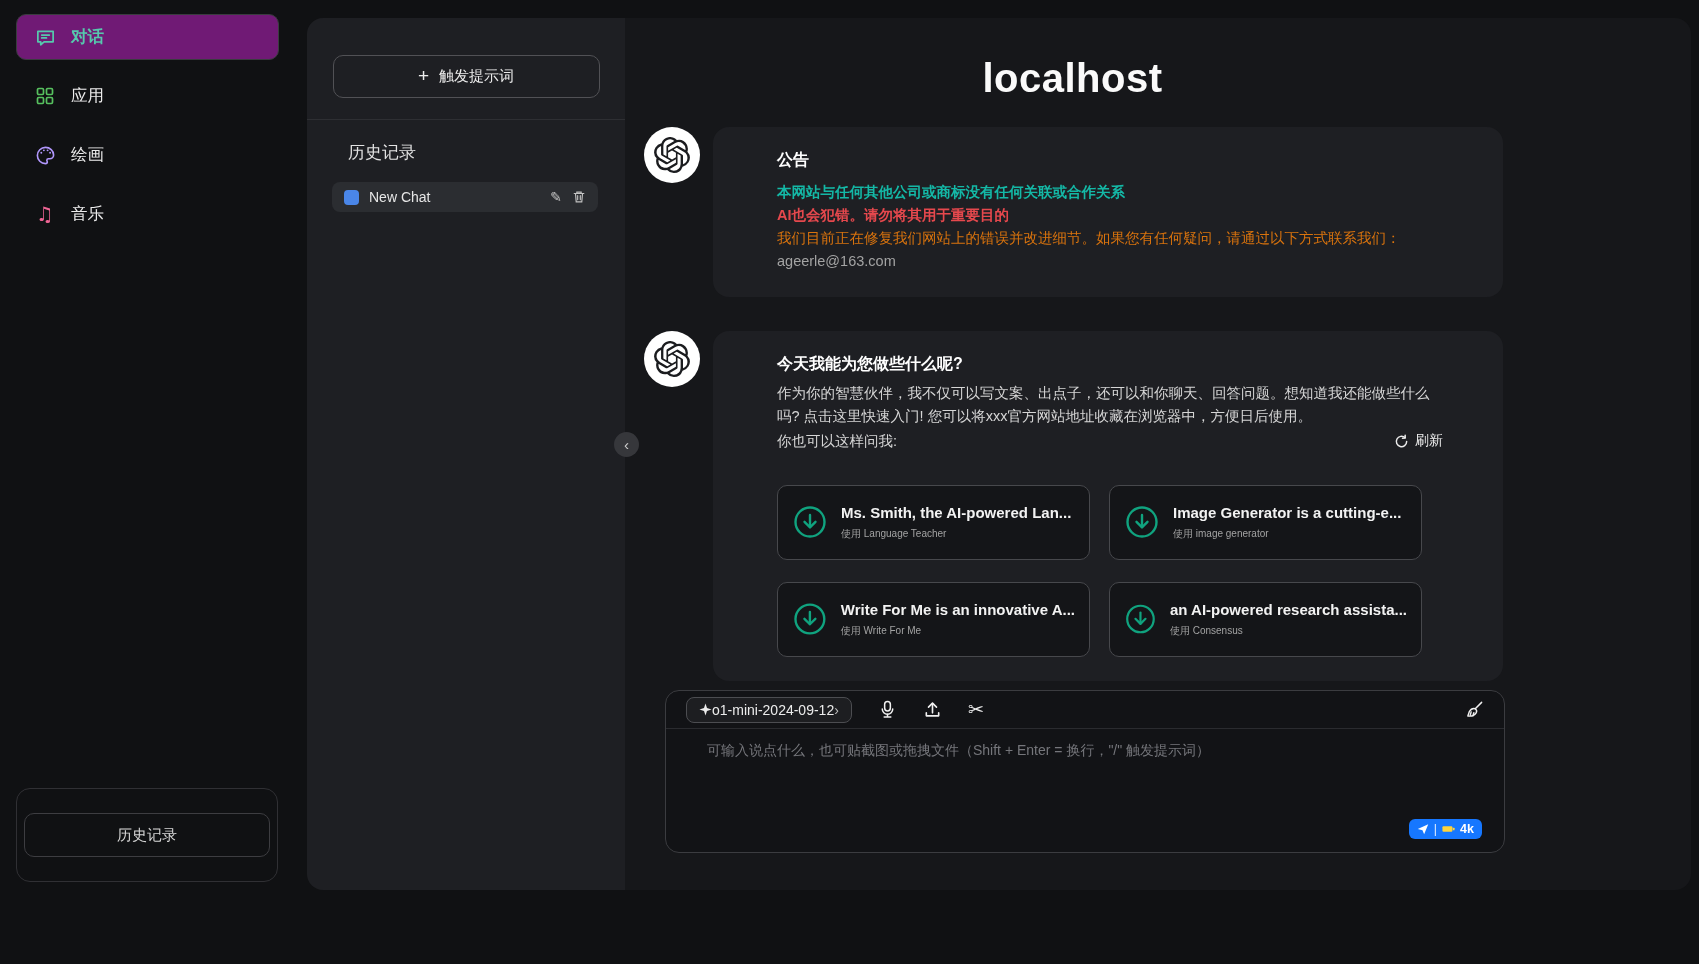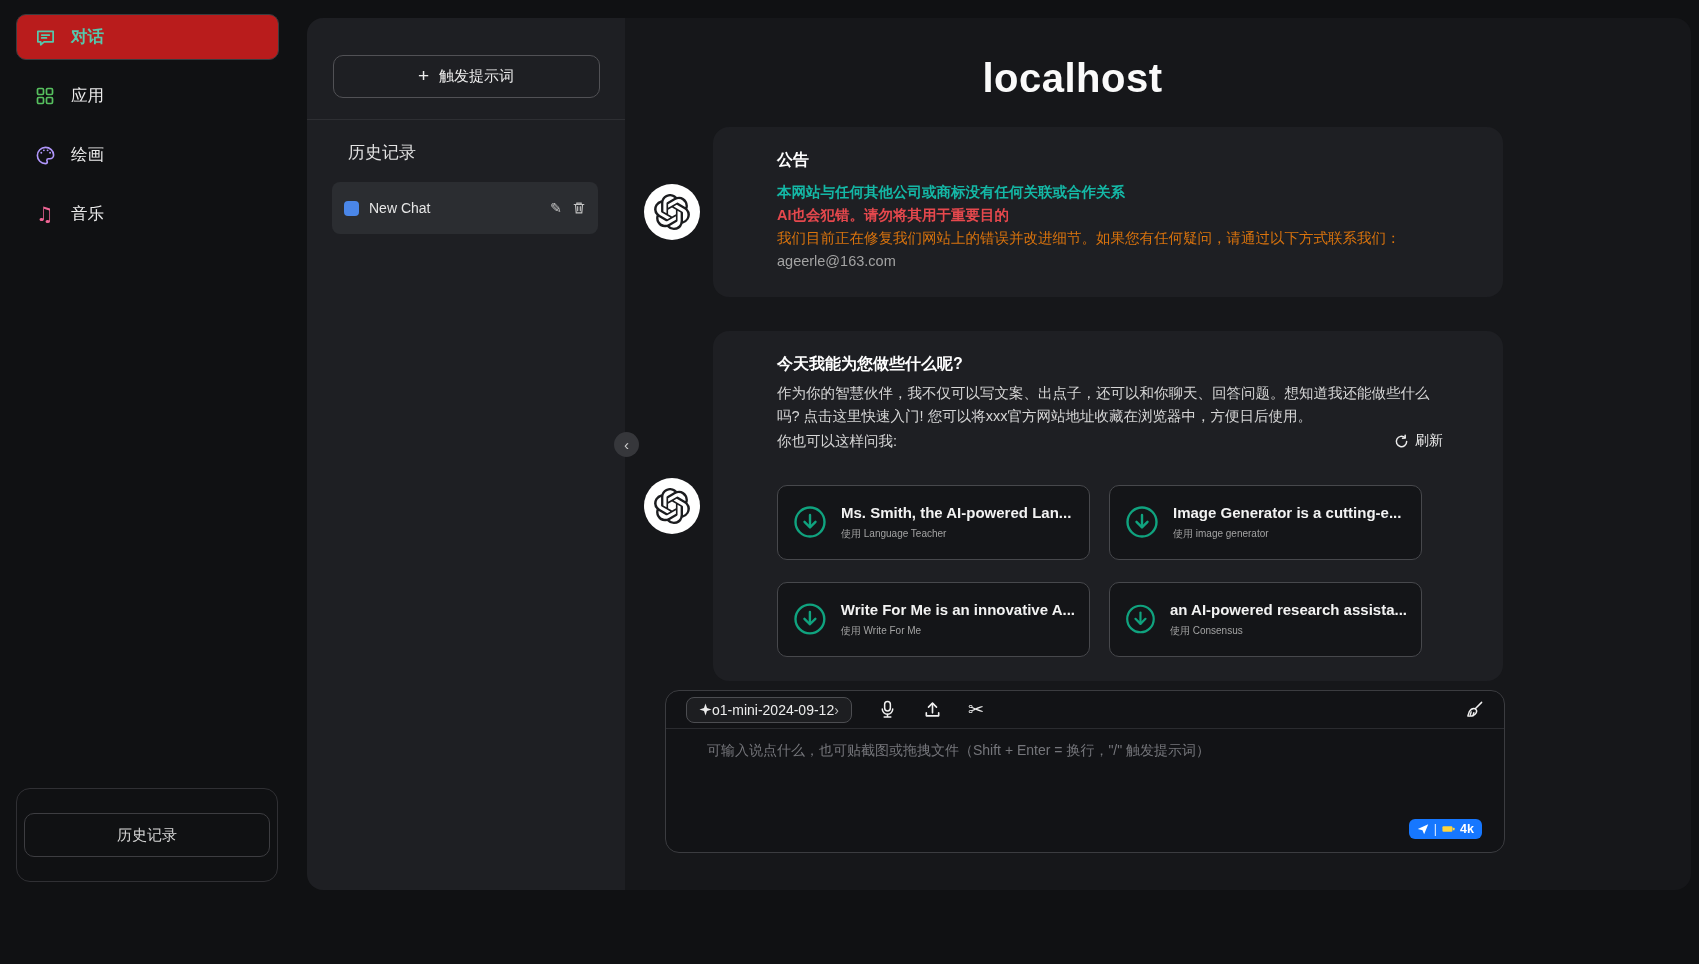--- a/index.html
+++ b/index.html
@@ -12,21 +12,21 @@
   button { font-family:inherit; }
 
   
   .sidebar { position:absolute; left:0; top:0; width:295px; height:964px; }
   .side-item {
     display:flex; align-items:center; gap:15px; height:46px;
     margin:13px 16px 0; padding:0 17px; border-radius:10px;
     font-size:16.5px; color:#ececec; cursor:pointer; border:1px solid transparent;
   }
   .side-item:first-child { margin-top:14px; }
-  .side-item.active { background:#b91c1c; border:1px solid #3a3c3f; color:#56c8ad; font-weight:700; }
+  .side-item.active { background:#701a75; border:1px solid #3a3c3f; color:#56c8ad; font-weight:700; }
   .ico { width:22px; height:22px; display:flex; align-items:center; justify-content:center; flex:none; }
   .music-glyph { font-size:20px; color:#f06595; font-family:"DejaVu Sans",sans-serif; }
   .login-box {
     position:absolute; left:16px; bottom:82px; width:262px; height:94px;
     border:1px solid #303034; border-radius:14px;
     display:flex; align-items:center; justify-content:center;
   }
   .login-btn {
     width:246px; height:44px; background:transparent; border:1px solid #3d3d41;
     border-radius:10px; color:#d6d6d6; font-size:15px; cursor:pointer;
@@ -41,21 +41,21 @@
     display:flex; align-items:center; justify-content:center; gap:10px;
     width:267px; height:43px; margin:37px auto 0;
     background:transparent; border:1px solid #515155; border-radius:10px;
     color:#ececec; font-size:15px; cursor:pointer;
   }
   .plus { font-size:19px; line-height:1; margin-top:-2px; }
   .divider-h { height:1px; background:#2e2f33; margin-top:21px; }
   .history-title { margin:21px 0 0 41px; font-size:17px; color:#e2e2e2; }
   .chat-item {
     display:flex; align-items:center; gap:10px;
-    width:266px; height:52px; margin:18px 0 0 25px; padding:0 12px;
+    width:266px; height:30px; margin:18px 0 0 25px; padding:0 12px;
     background:#2b2d31; border-radius:8px; cursor:pointer;
   }
   .chat-item-ico { width:15px; height:15px; border-radius:4px; background:#4a86e8; flex:none; }
   .chat-item-title { flex:1; font-size:14px; color:#e6e6e6; }
   .edit-glyph { font-size:14px; color:#c3c3c3; cursor:pointer; }
   .trash-btn { background:none; border:none; padding:0; display:flex; cursor:pointer; }
 
   
   .collapse {
     position:absolute; left:614px; top:432px; width:25px; height:25px; z-index:5;
@@ -66,21 +66,21 @@
 
   
   .main {
     position:absolute; left:625px; top:18px; width:1066px; height:872px;
     background:#16171a; border-radius:0 16px 16px 0;
   }
   .title {
     width:895px; text-align:center; margin-top:38px;
     font-size:40px; font-weight:bold; color:#fafafa; letter-spacing:.5px;
   }
-  .msg-row { display:flex; align-items:center; gap:13px; margin:26px 0 0 19px; }
+  .msg-row { display:flex; align-items:flex-start; gap:13px; margin:26px 0 0 19px; }
   .msg-row.second { margin-top:34px; }
   .avatar {
     width:56px; height:56px; border-radius:50%; background:#ffffff;
     display:flex; align-items:center; justify-content:center; flex:none;
   }
   .avatar svg { width:36px; height:36px; }
   .card {
     width:790px; background:#1e1f23; border-radius:16px;
     padding:20px 60px 24px 64px; font-size:14.5px; line-height:1.58;
   }

